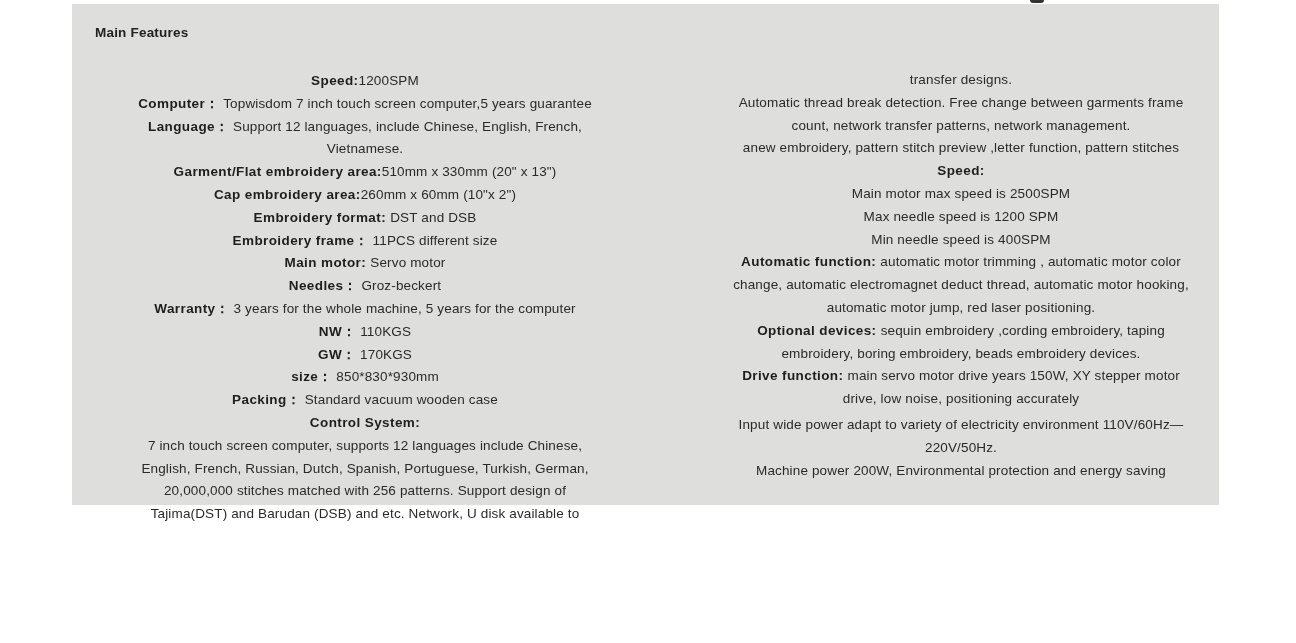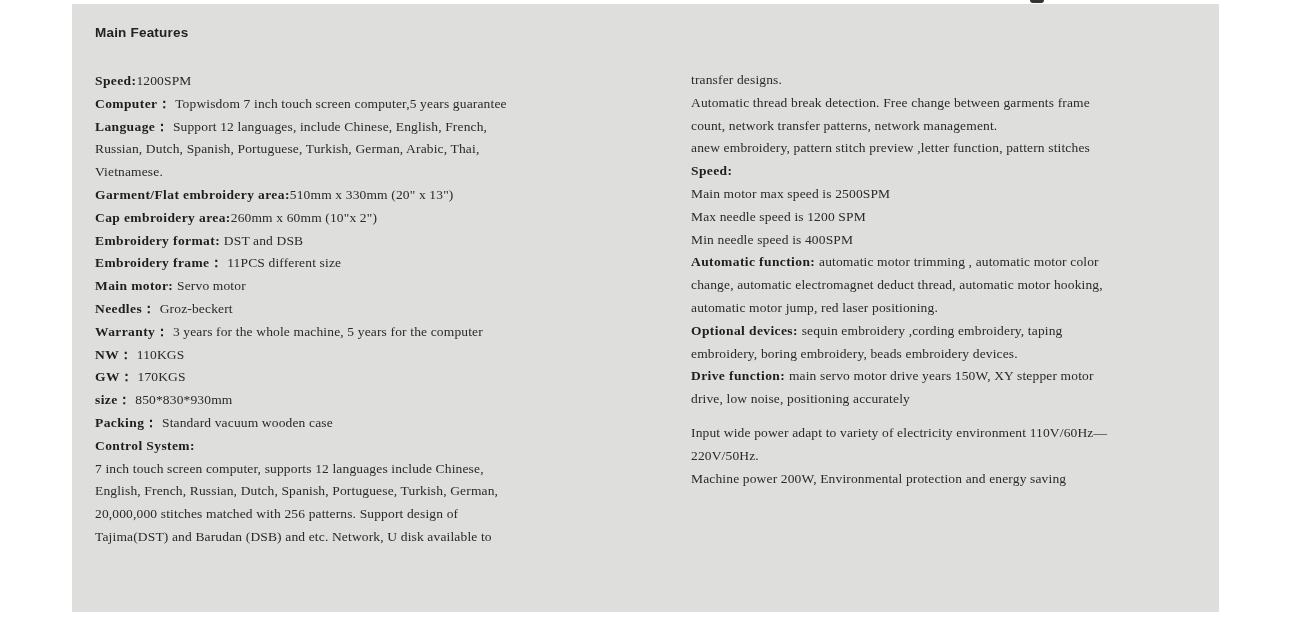--- a/index.html
+++ b/index.html
@@ -1,49 +1,48 @@
 <!DOCTYPE html>
 <html><head>
 <meta charset="utf-8">
 <style>
   html, body { margin: 0; padding: 0; background: #ffffff; }
   body { width: 1296px; height: 643px; position: relative; overflow: hidden; }
   .top-artifact { position: absolute; left: 1030px; top: 0; width: 14px; height: 3px; background: #333; border-radius: 0 0 7px 7px; }
   .panel {
-    position: absolute; left: 72px; top: 4px; width: 1147px; height: 608px;
-    background: #dededc; box-sizing: border-box;
+    position: absolute; left: 72px; top: 4px; width: 1147px; height: 501px;
+    background: #dededc; box-sizing: border-box; text-align: center;
   }
   .title {
     position: absolute; left: 23px; top: 21px;
     font-family: "Liberation Sans", sans-serif; font-weight: bold; font-size: 13.5px; color: #222;
     letter-spacing: 0.2px;
   }
   .col {
     position: absolute;
-    font-family: Liberation Serif, serif; font-size: 13.5px; color: #2a2a2a;
+    font-family: Liberation Sans, sans-serif; font-size: 13.5px; color: #2a2a2a;
     line-height: 22.8px; letter-spacing: 0.15px;
   }
   .col.left { left: 23px; top: 66px; width: 540px; }
   .col.right { left: 619px; top: 65px; width: 540px; }
   .line { white-space: nowrap; }
   .b { font-weight: bold; color: #1e1e1e; letter-spacing: 0.4px; }
-  .gap { margin-top: 11px; }
+  .gap { margin-top: 3px; }
 </style>
 </head>
 <body>
 
 <div class="top-artifact"></div>
 
 <div class="panel">
   <div class="title">Main Features</div>
   <div class="col left" id="left-col">
       <div class="line"><span class="b">Speed:</span><span>1200SPM</span></div>
       <div class="line"><span class="b">Computer： </span><span>Topwisdom 7 inch touch screen computer,5 years guarantee</span></div>
       <div class="line"><span class="b">Language： </span><span>Support 12 languages, include Chinese, English, French,</span></div>
-      <div class="line"><span>Russian, Dutch, Spanish, Portuguese, Turkish, German, Arabic, Thai,</span></div>
       <div class="line"><span>Vietnamese.</span></div>
       <div class="line"><span class="b">Garment/Flat embroidery area:</span><span>510mm x 330mm (20" x 13")</span></div>
       <div class="line"><span class="b">Cap embroidery area:</span><span>260mm x 60mm (10"x 2")</span></div>
       <div class="line"><span class="b">Embroidery format: </span><span>DST and DSB</span></div>
       <div class="line"><span class="b">Embroidery frame： </span><span>11PCS different size</span></div>
       <div class="line"><span class="b">Main motor: </span><span>Servo motor</span></div>
       <div class="line"><span class="b">Needles： </span><span>Groz-beckert</span></div>
       <div class="line"><span class="b">Warranty： </span><span>3 years for the whole machine, 5 years for the computer</span></div>
       <div class="line"><span class="b">NW： </span><span>110KGS</span></div>
       <div class="line"><span class="b">GW： </span><span>170KGS</span></div>

